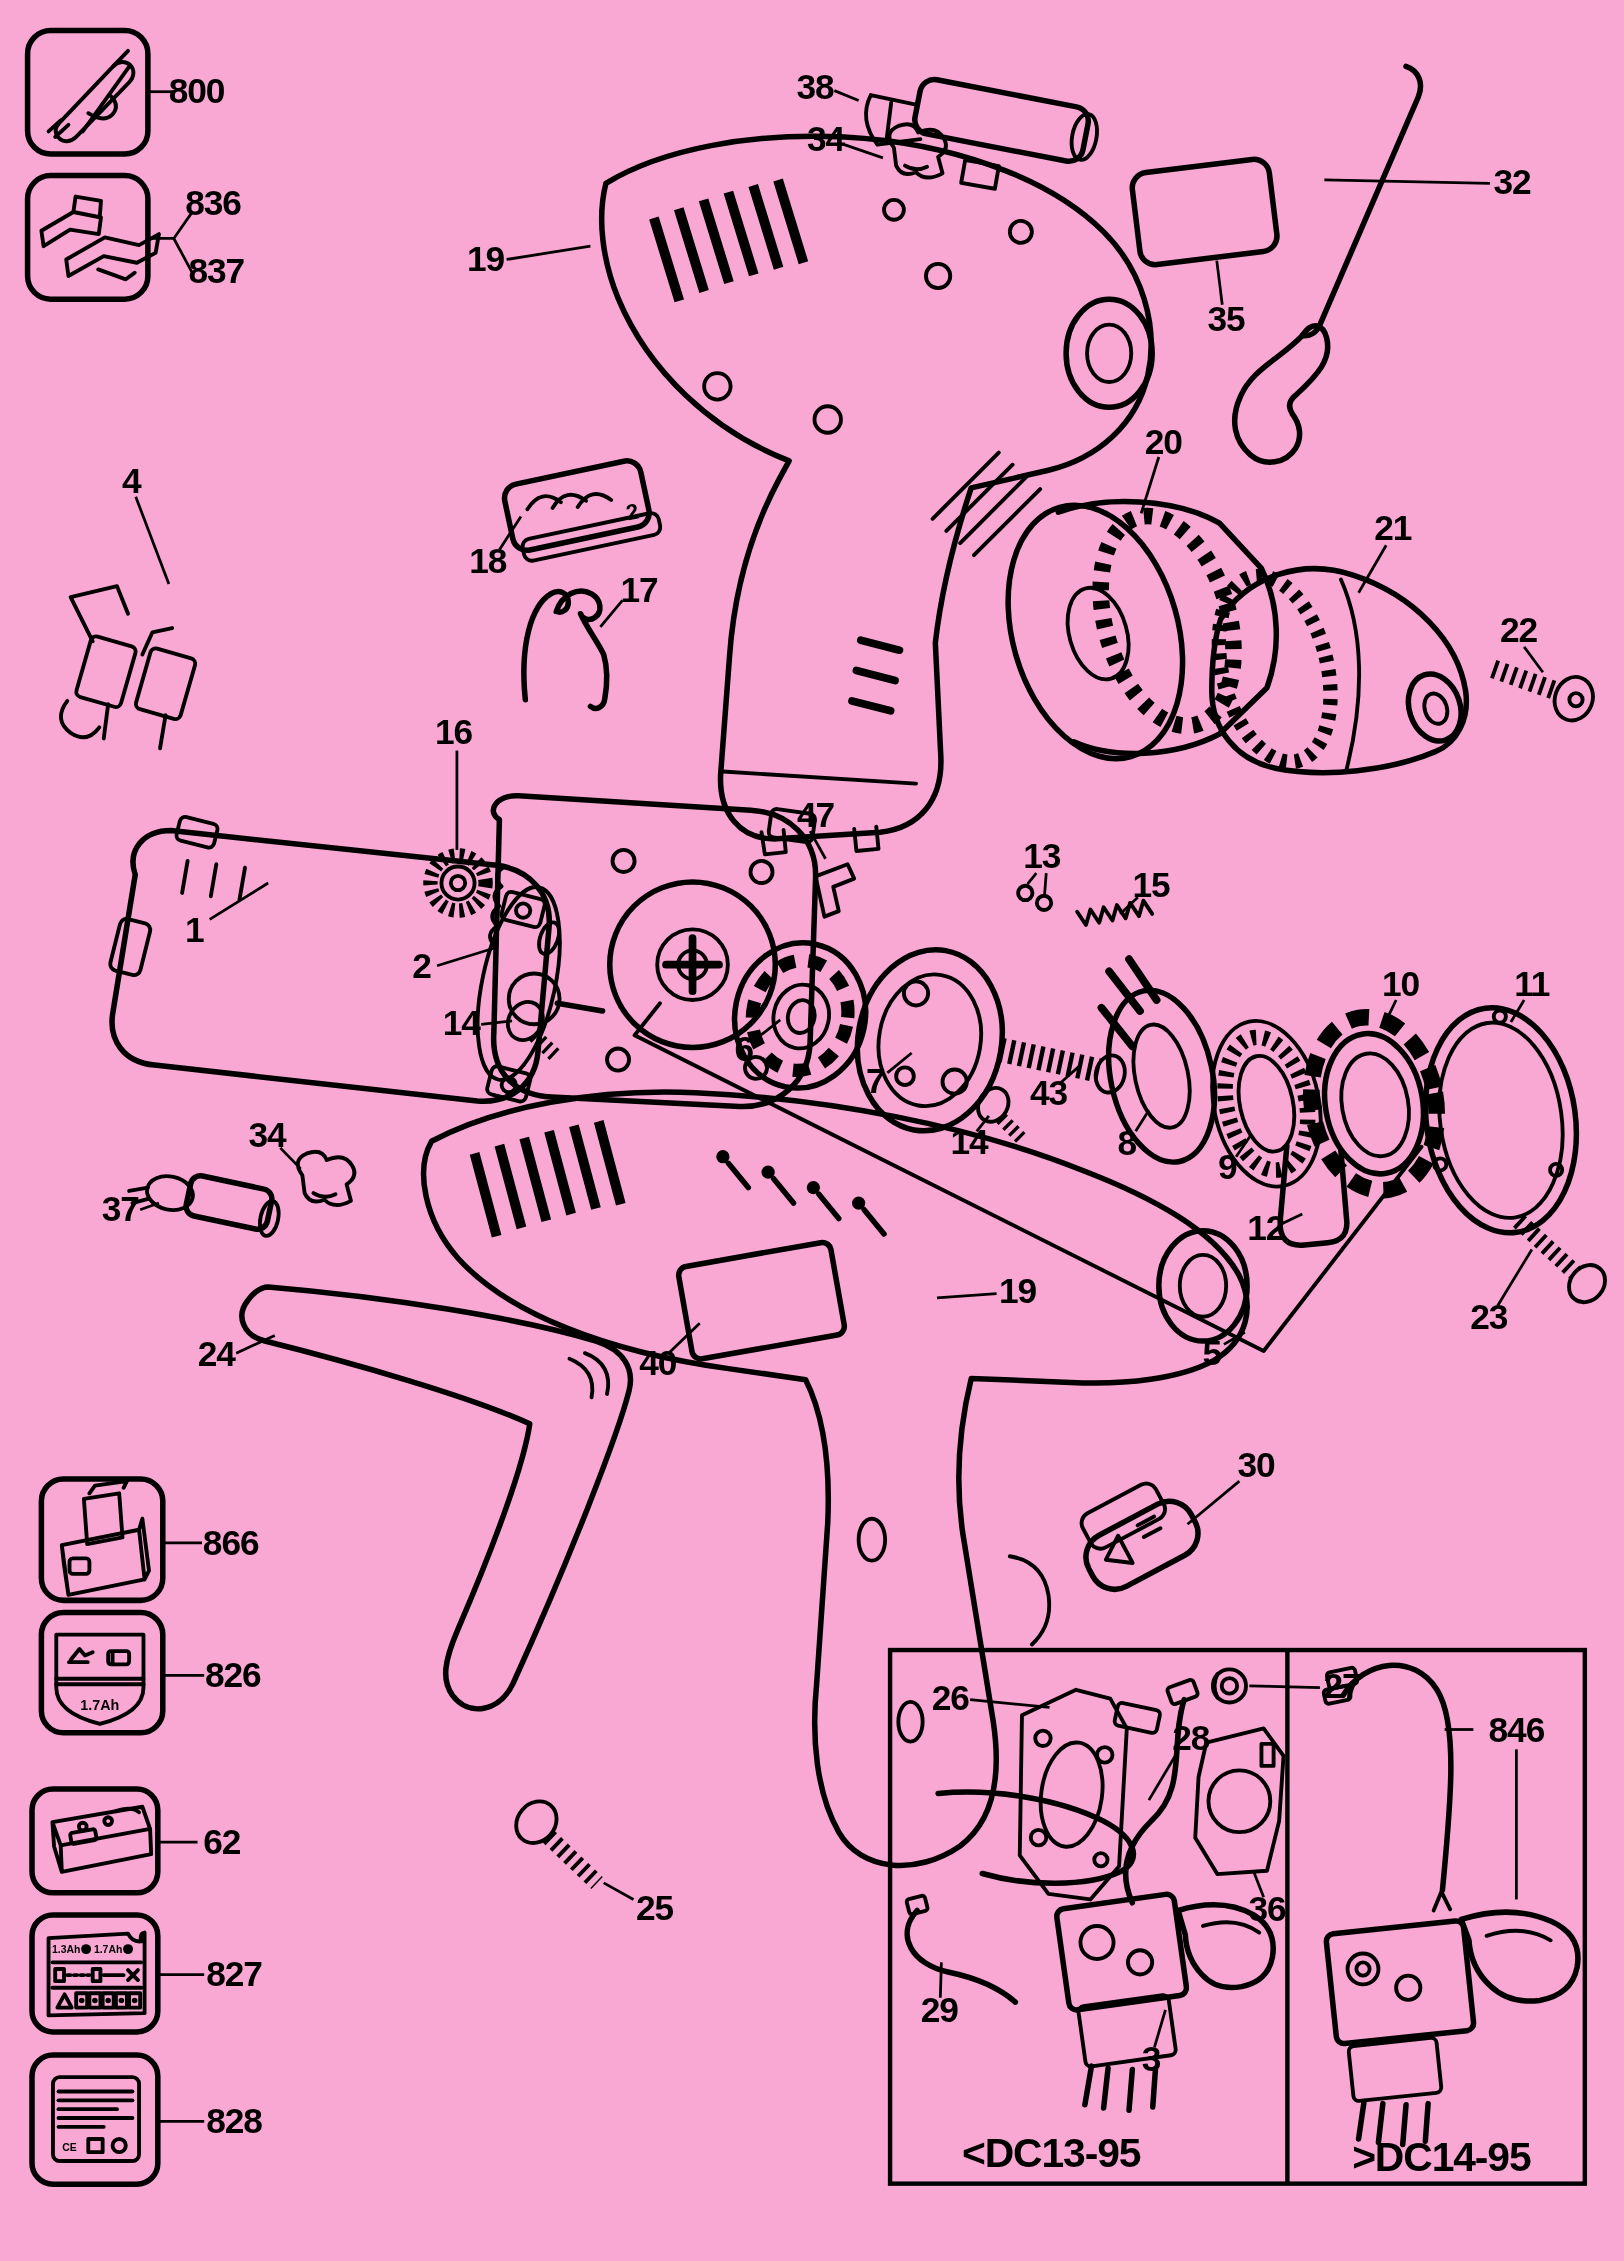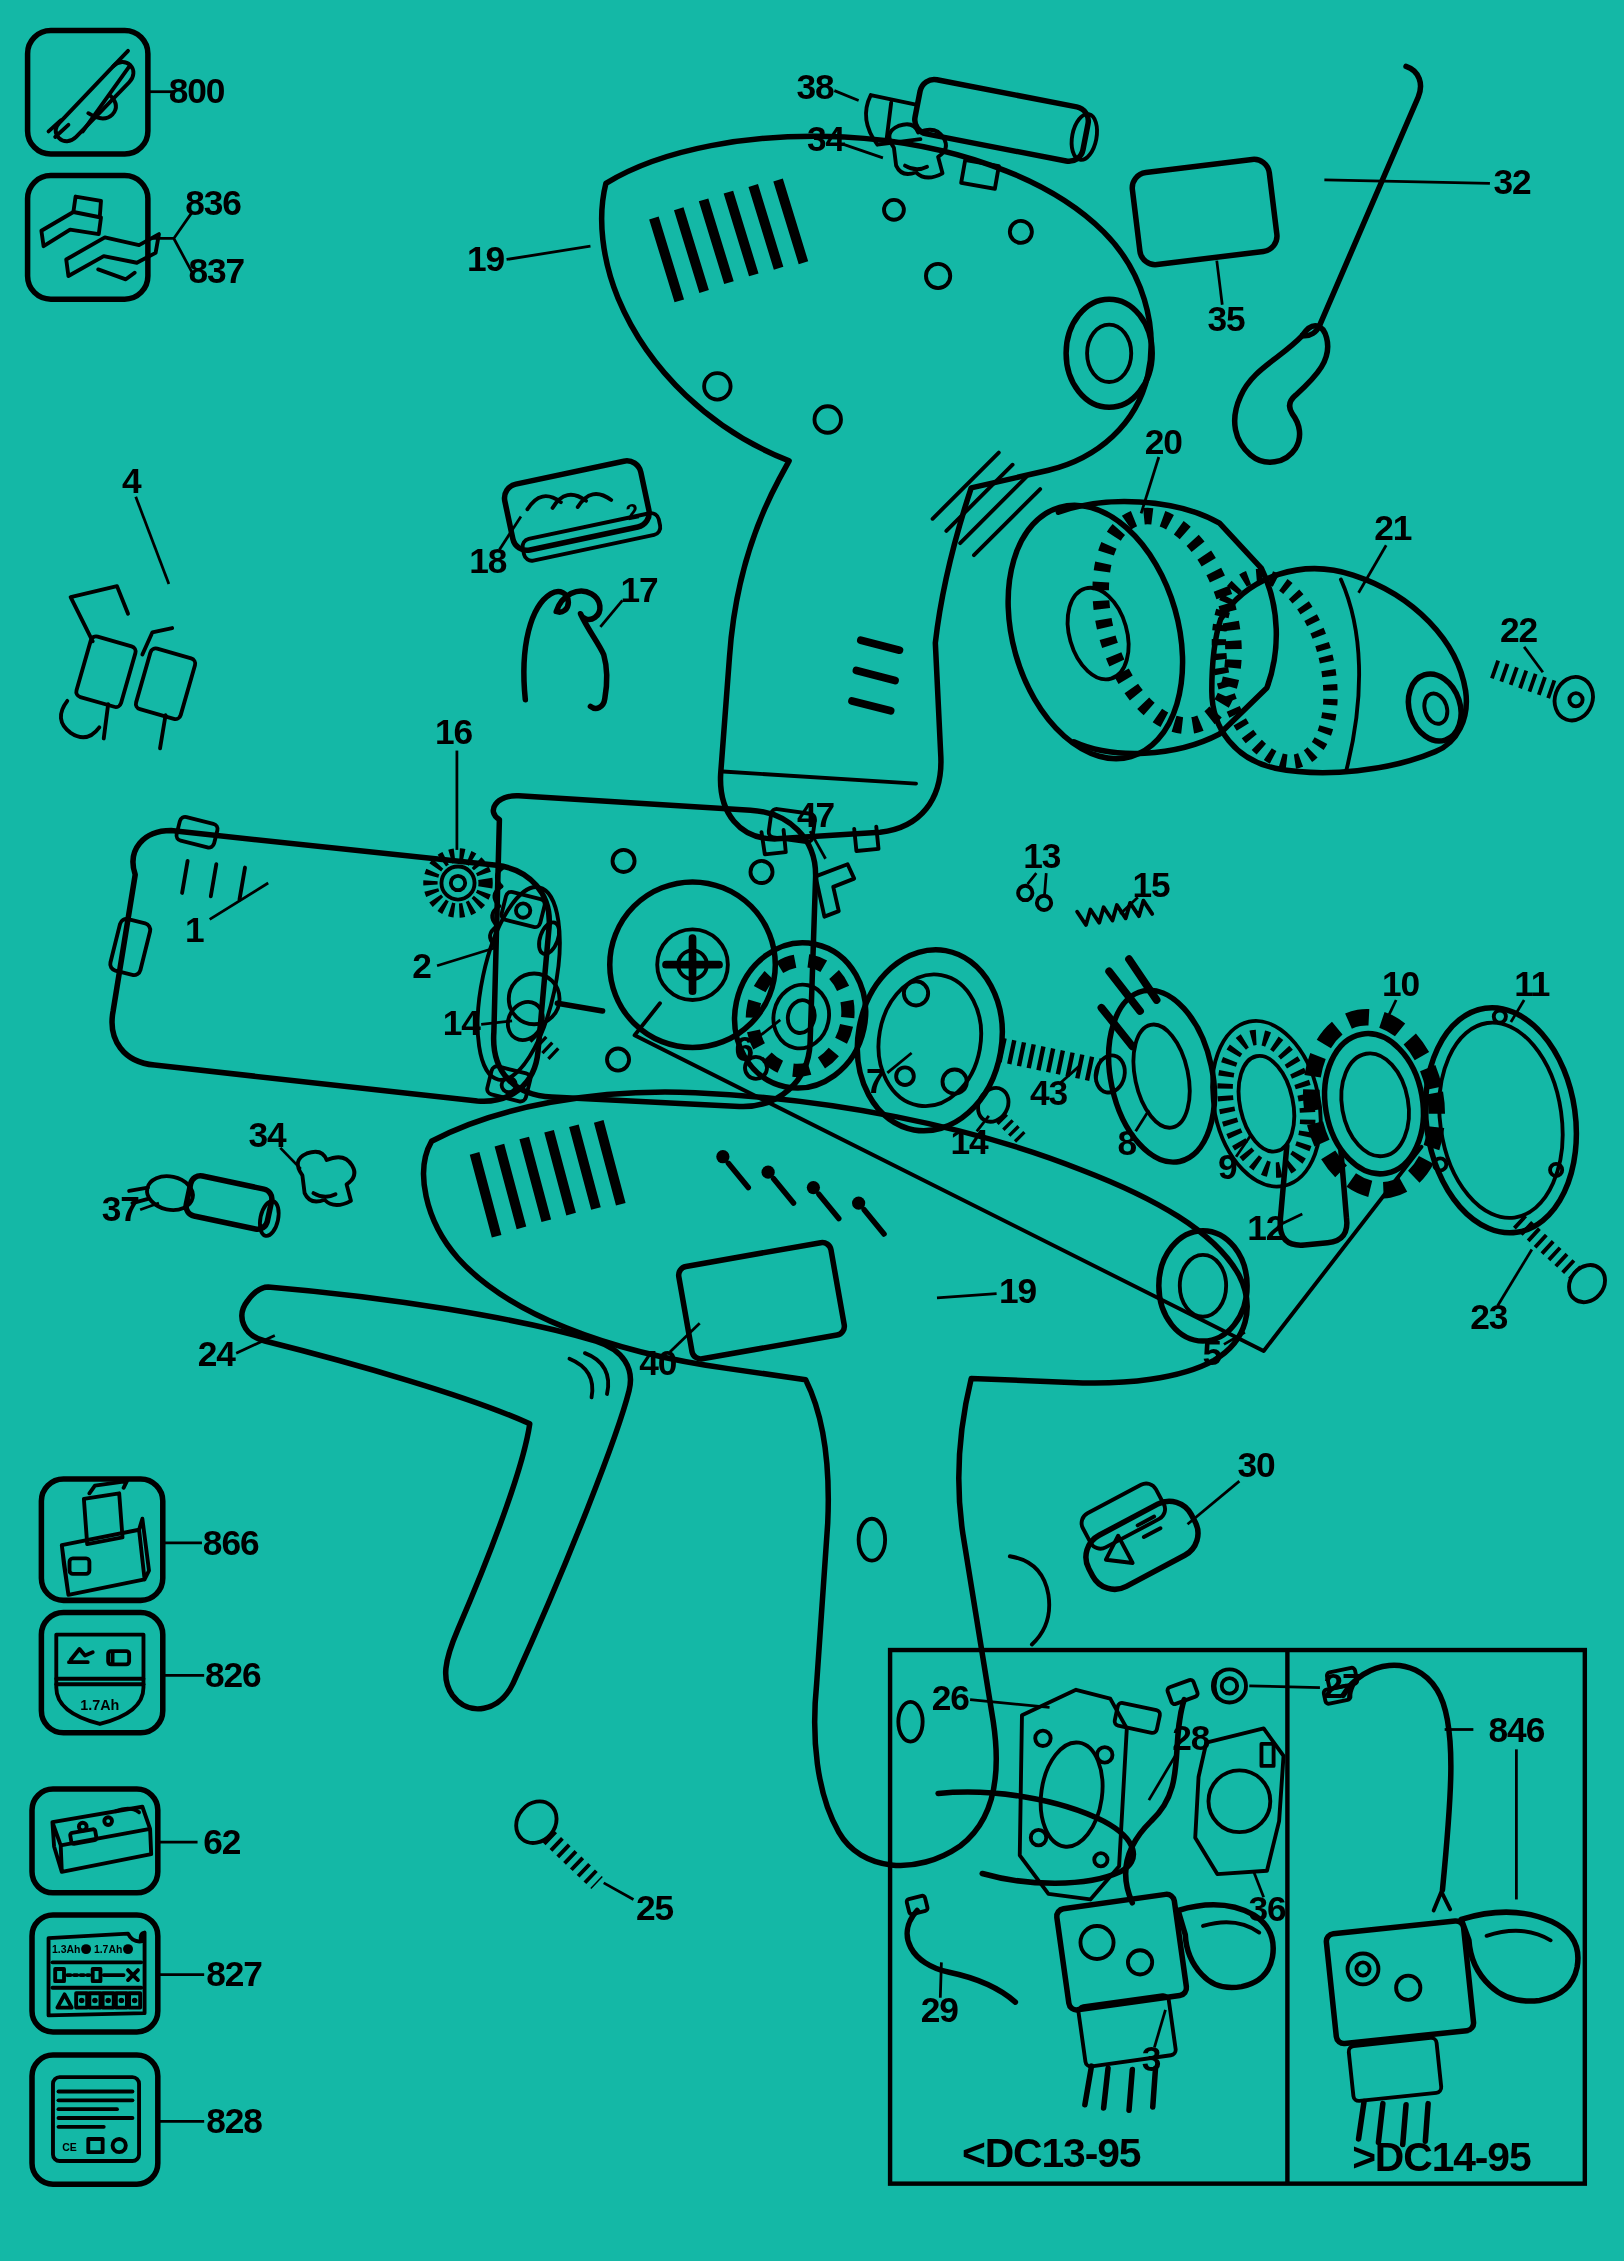--- a/index.html
+++ b/index.html
@@ -1,16 +1,16 @@
 <!DOCTYPE html>
 <html style="font-size:8.8px"><head>
 <meta charset="utf-8">
 <style>
   html,body{margin:0;padding:0;background:#fff;}
-  .canvas{position:relative;width:1624px;height:2261px;background:#14b8a6;overflow:hidden;
+  .canvas{position:relative;width:1624px;height:2261px;background:#f9a8d4;overflow:hidden;
           font-family:"Liberation Sans",sans-serif;}
   svg{position:absolute;left:0;top:0;}
   .ink{stroke:#000;fill:none;stroke-width:10;stroke-linecap:round;stroke-linejoin:round;}
   .ink7{stroke:#000;fill:none;stroke-width:7;stroke-linecap:round;stroke-linejoin:round;}
   .ink14{stroke:#000;fill:none;stroke-width:14;stroke-linecap:round;stroke-linejoin:round;}
   .ink18{stroke:#000;fill:none;stroke-width:18;stroke-linecap:butt;}
   .blackfill{fill:#000;stroke:none;}
   .leader{stroke:#000;stroke-width:5;fill:none;}
   .ticks{stroke:#000;fill:none;}
   text{dominant-baseline:middle;fill:#000;font-family:"Liberation Sans",sans-serif;}

